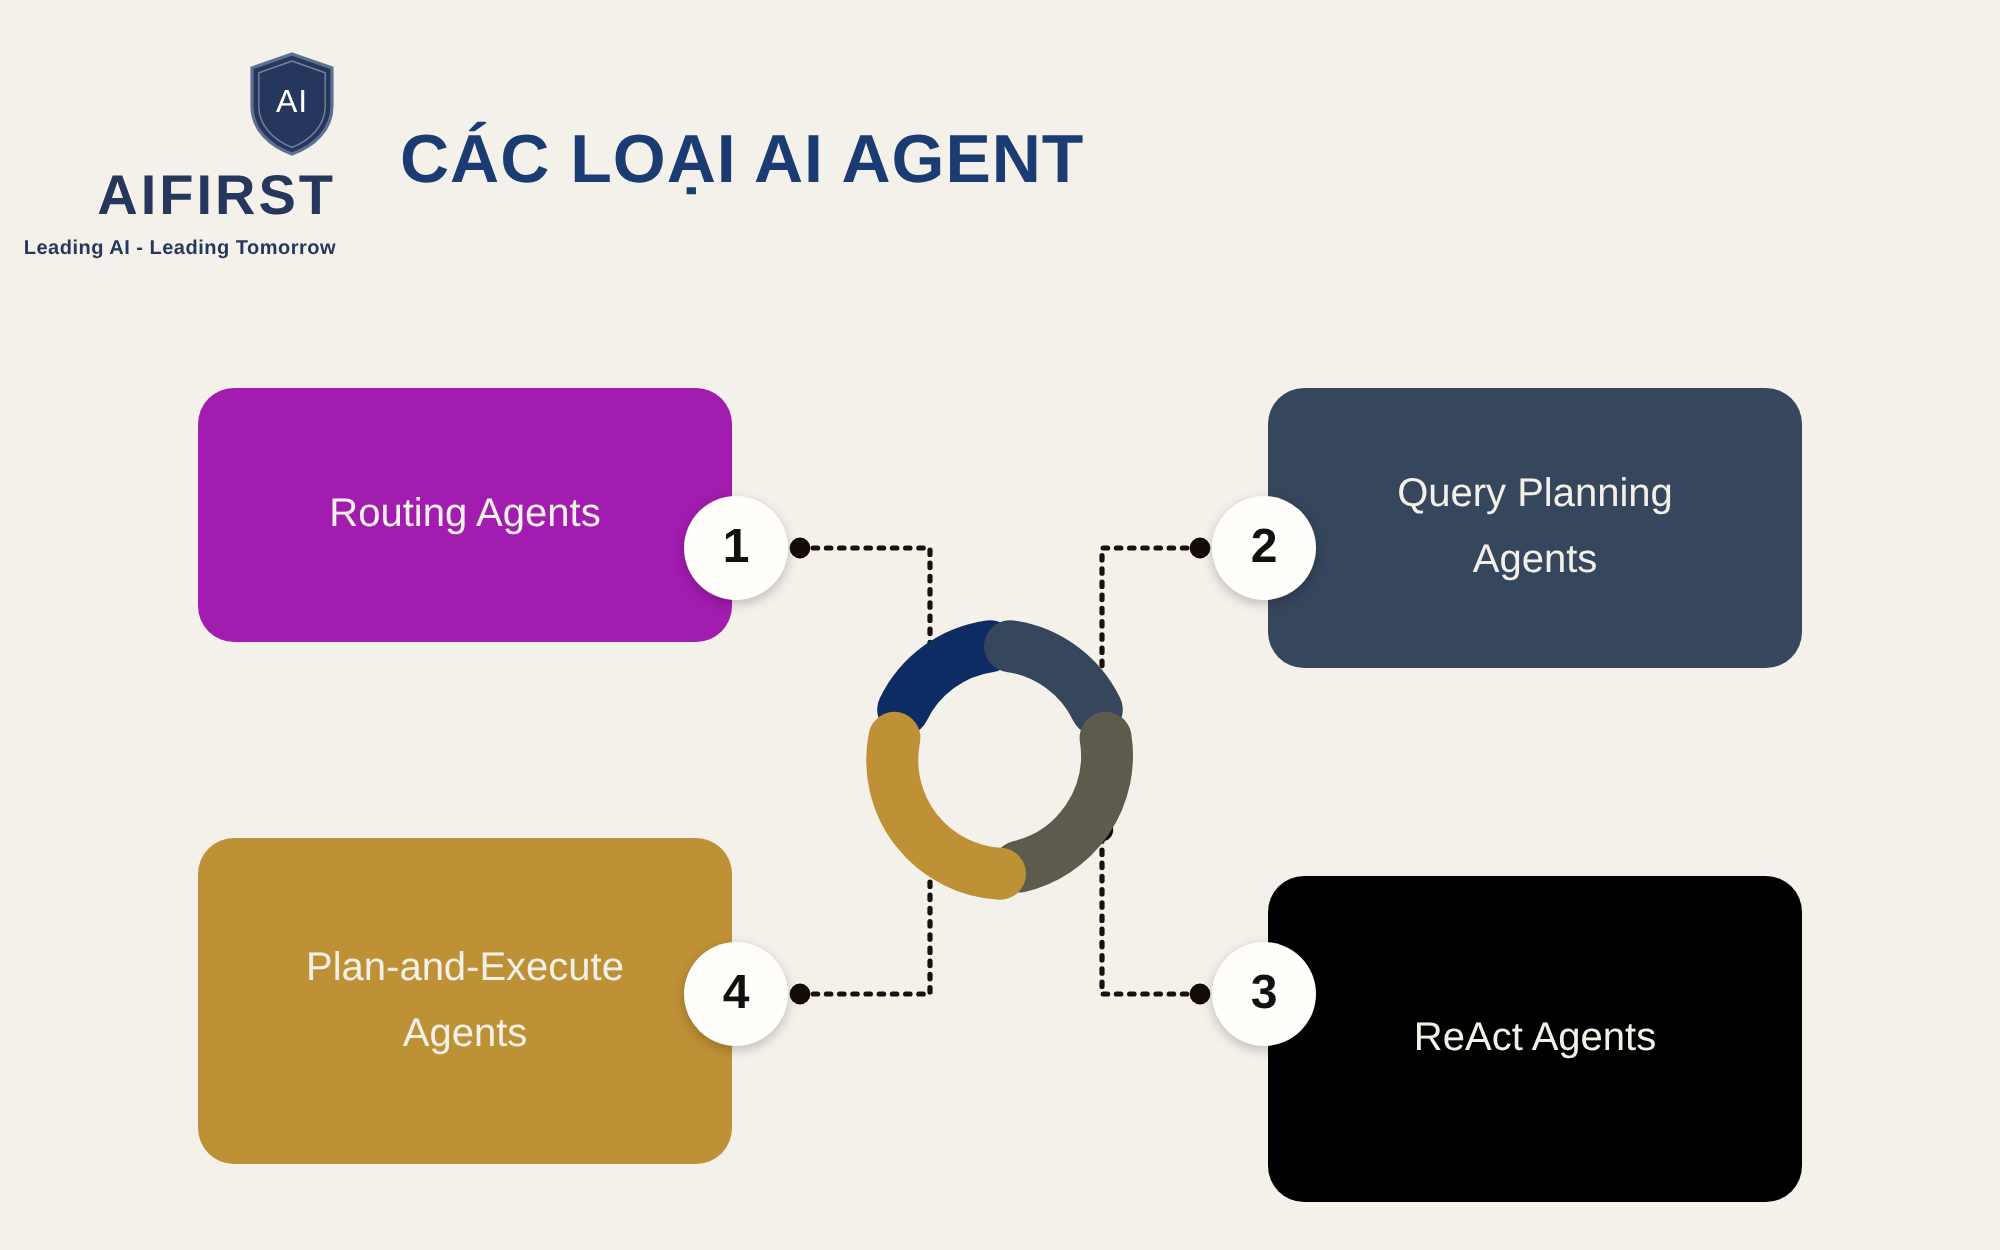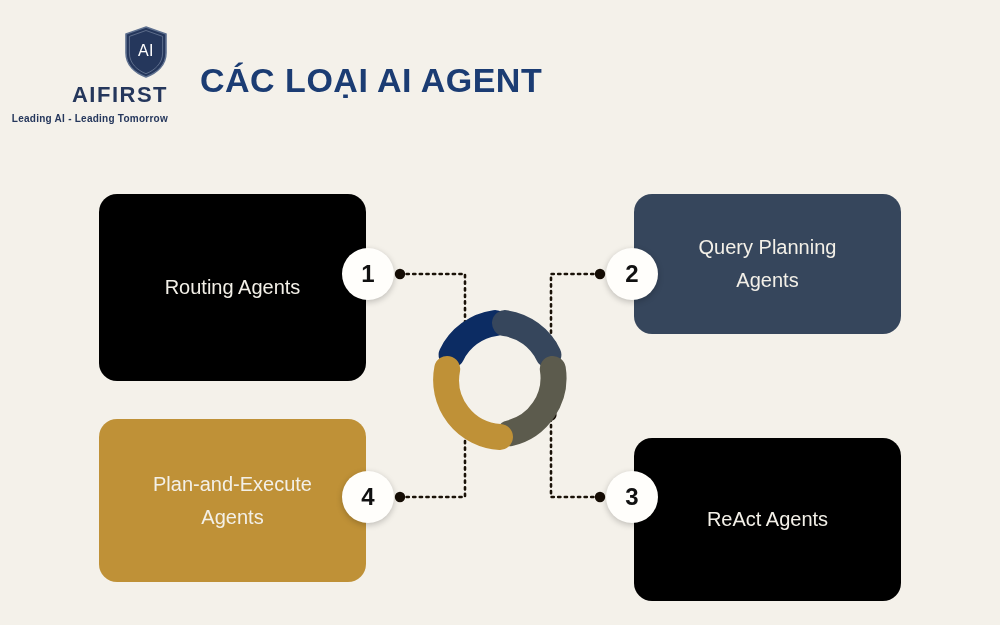--- a/index.html
+++ b/index.html
@@ -13,21 +13,21 @@
 
   
   #logo {
     position:absolute; left:18px; top:26px;
     width:150px; height:112px;
     display:flex; flex-direction:column; align-items:flex-end;
   }
   #shield { width:44px; height:52px; display:block; }
   #logo-wordmark {
     margin-top:4px;
-    font-size:22px; font-weight:700; letter-spacing:1.5px;
+    font-size:28px; font-weight:700; letter-spacing:1.5px;
     color:#25375c;
   }
   #logo-tagline {
     margin-top:5px;
     font-size:10px; font-weight:700; letter-spacing:0.25px;
     color:#25375c; white-space:nowrap;
   }
 
   
   #title {
@@ -42,21 +42,21 @@
   .card {
     position:absolute;
     border-radius:18px;
     display:flex; align-items:center; justify-content:center;
     text-align:center;
     color:#f3f0e8;
     font-size:20px; font-weight:400;
     line-height:1.65;
     padding:0 46px;
   }
-  #card-1 { left:99px;  top:194px; width:267px; height:187px; background:#000000; }
+  #card-1 { left:99px;  top:194px; width:267px; height:127px; background:#a21caf; }
   #card-2 { left:634px; top:194px; width:267px; height:140px; background:#36465c; }
   #card-4 { left:99px;  top:419px; width:267px; height:163px; background:#bf9137;justify-content:flex-end; }
   #card-3 { left:634px; top:438px; width:267px; height:163px; background:#000000; }
 
   
   .badge {
     position:absolute;
     width:52px; height:52px; border-radius:50%;
     background:#fffefb;
     display:flex; align-items:center; justify-content:center;

